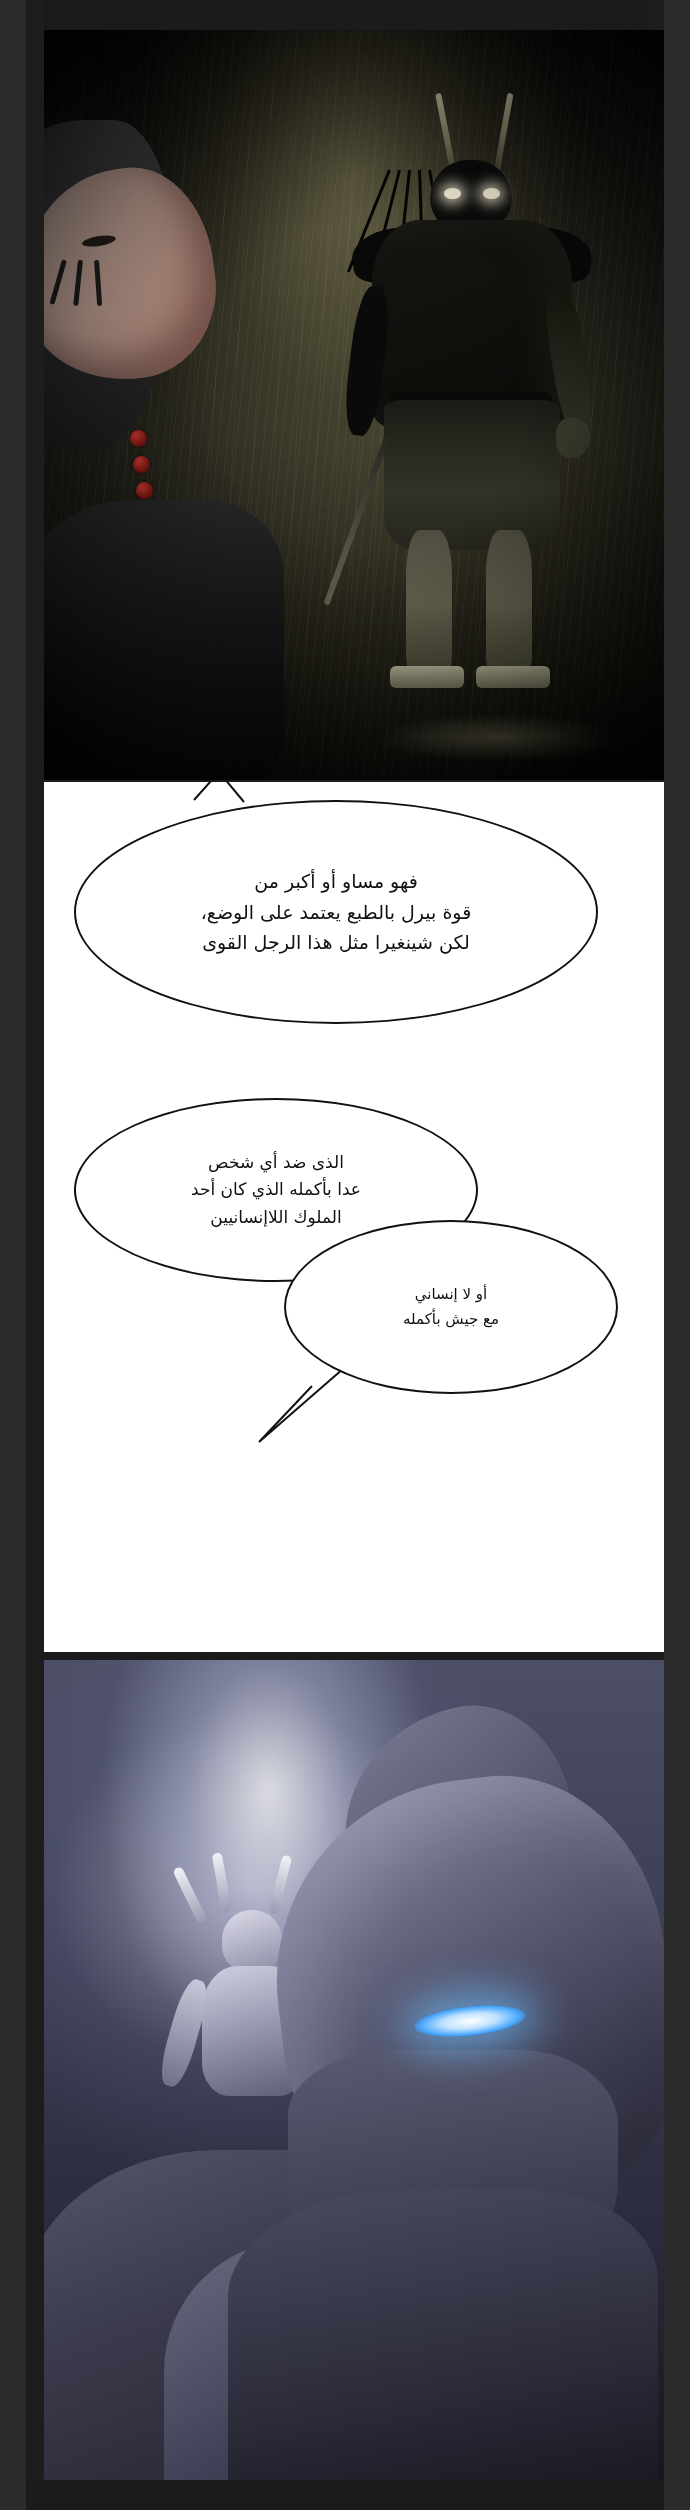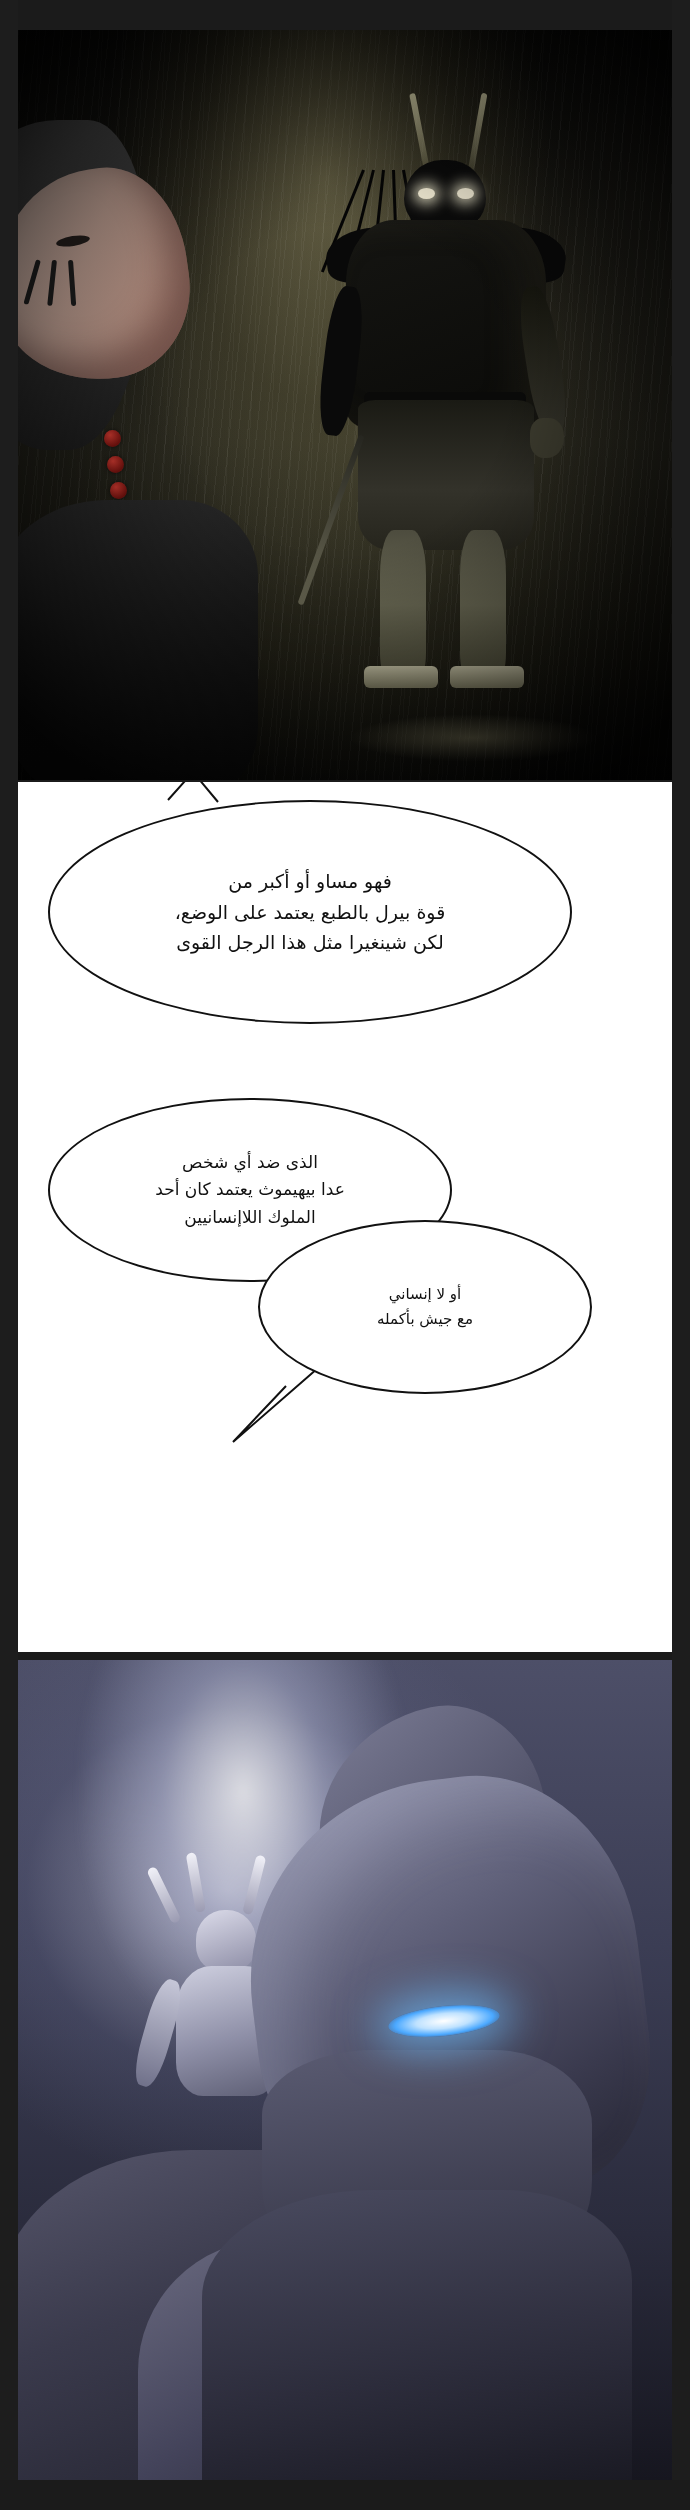--- a/index.html
+++ b/index.html
@@ -5,21 +5,21 @@
   html, body {
     margin: 0;
     padding: 0;
     background: #2b2b2b;
   }
   body {
     font-family: "DejaVu Sans", sans-serif;
   }
   .page {
     position: relative;
-    width: 690px;
+    width: 638px;
     height: 2510px;
     margin: 0 auto;
     background: #1b1b1b;
     overflow: hidden;
   }
 
   
   .gutter {
     position: absolute;
     top: 0;
@@ -490,21 +490,21 @@
     </svg>
 
     <div class="bubble" id="bubble-1">
       <p>فهو مساو أو أكبر من
 قوة بيرل بالطبع يعتمد على الوضع،
 لكن شينغيرا مثل هذا الرجل القوى</p>
     </div>
 
     <div class="bubble" id="bubble-2">
       <p>الذى ضد أي شخص
-عدا بيهيموث يعتمد كان أحد
+عدا بأكمله الذي كان أحد
 الملوك اللاإنسانيين</p>
     </div>
 
     <div class="bubble" id="bubble-3">
       <p>أو لا إنساني
 مع جيش بأكمله</p>
     </div>
 
   </section>
 

